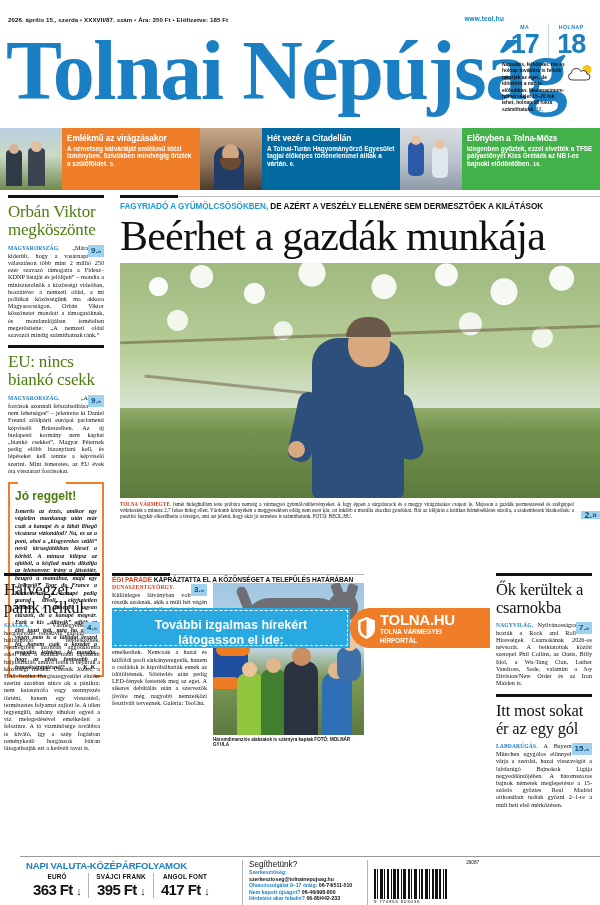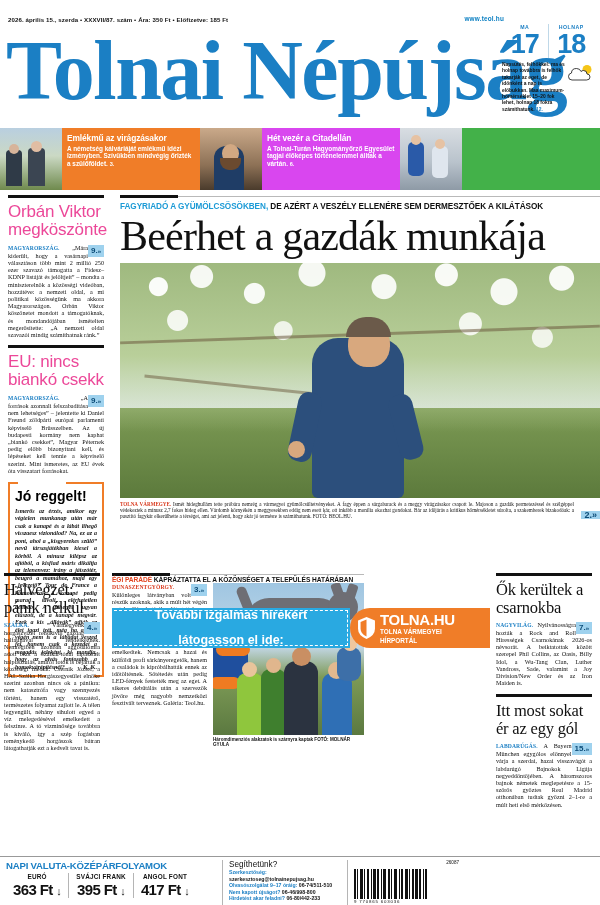--- a/index.html
+++ b/index.html
@@ -60,21 +60,21 @@
   .wx-text .pg { color:#1b7fc4; }
   .wx-icon { position:absolute; right:0; top:1px; width:26px; height:20px; }
 
   
   .teasers {
     position:absolute; left:0; top:128px; width:600px; height:62px;
     display:flex;
   }
   .teaser { position:relative; height:62px; overflow:hidden; display:flex; }
   .teaser.t1 { width:200px; background:#f07d28; }
-  .teaser.t2 { width:200px; background:#d946ef; }
+  .teaser.t2 { width:200px; background:#0369a1; }
   .teaser.t3 { width:200px; background:#43b149; }
   .teaser-photo { width:62px; height:62px; flex:none; overflow:hidden; position:relative; }
   .teaser-body { flex:1; padding:5px 5px 0 5px; color:#fff; }
   .teaser-title {
     font-size:8.4px; font-weight:bold; line-height:10px;
     margin-bottom:1.5px; letter-spacing:-.1px;
   }
   .teaser-text { font-size:6.4px; line-height:7.6px; font-weight:bold; }
   .teaser-text .pg { font-size:5.6px; }
 
@@ -85,22 +85,22 @@
   .main { position:absolute; left:0; top:195px; width:600px; height:660px; }
 
   .rule-thick { height:2.6px; background:#111; }
   .rule-top { display:flex; align-items:flex-start; }
   .rule-top .seg-dark { height:2.6px; background:#111; width:58px; }
   .rule-top .seg-light { height:.7px; background:#b9b9b9; flex:1; margin-top:1px; }
 
   
   .col-left { position:absolute; left:8px; top:0; width:96px; }
   .art-title {
-    font-family:Liberation Sans, sans-serif; font-size:17px; line-height:18.5px;
-    color:#ec4899; margin:5px 0 4px 0; letter-spacing:-.2px;
+    font-family:Liberation Serif, serif; font-size:17px; line-height:18.5px;
+    color:#4d7c0f; margin:5px 0 4px 0; letter-spacing:-.2px;
   }
   .kicker { font-size:5.6px; font-weight:bold; color:#1b7fc4; letter-spacing:.1px; }
   .kicker.red { color:#d93a1e; }
   .body-serif {
     font-family:"Liberation Serif", serif;
     font-size:6.2px; line-height:7.2px; color:#111; text-align:justify;
     hyphens:auto;
   }
   .pgnum {
     display:inline-block; background:#9fd2ee; color:#0c4c78;
@@ -114,21 +114,21 @@
     margin-top:8px; border:2.2px solid #f07d28; padding:5px 5px 4px 5px;
     position:relative;
   }
   .joreggelt::before, .joreggelt::after {
     content:""; position:absolute; background:#fff; height:3px;
   }
   .joreggelt::before { left:8px; right:36px; top:-2.5px; }
   .joreggelt::after { left:36px; right:8px; bottom:-2.5px; }
   .jr-title {
     font-family:"Liberation Sans", sans-serif; font-weight:bold;
-    font-size:14px; line-height:15px; color:#000000; margin-bottom:4px;
+    font-size:12px; line-height:15px; color:#4d7c0f; margin-bottom:4px;
     position:relative; z-index:2;
   }
   .jr-text {
     font-family:"Liberation Serif", serif; font-style:italic; font-weight:bold;
     font-size:6px; line-height:7.4px; color:#111; text-align:justify;
   }
   .jr-sign { font-weight:bold; font-style:normal; float:right; font-size:6px; }
 
   
   .col-center { position:absolute; left:120px; top:0; width:480px; }
@@ -177,37 +177,37 @@
   .mid-photo { width:192px; height:152px; position:relative; overflow:hidden; }
   .caption { font-size:4.6px; font-weight:bold; color:#111; margin-top:2px; }
 
   
   .teol-banner {
     position:absolute; left:112px; top:608px; width:378px; height:40px;
     display:flex;
   }
   .teol-left {
     width:238px; background:#29a9e1; color:#fff;
-    display:flex; flex-direction:column; align-items:center; justify-content:space-between;
+    display:flex; flex-direction:column; align-items:center; justify-content:flex-end;
     font-weight:bold; font-size:12.5px; line-height:15px; position:relative;
   }
   .teol-left::after{
     content:""; position:absolute; inset:2px; border:1.4px dashed #fff;
     border-left:none; pointer-events:none;
   }
   .teol-right {
     flex:1; background:#f07d28; color:#fff; display:flex; align-items:center;
     padding-left:8px; border-radius:20px 0 0 20px; gap:5px;
   }
   .shield { width:17px; height:22px; flex:none; }
   .teol-brand { font-weight:bold; font-size:15px; line-height:15px; letter-spacing:-.3px; }
   .teol-sub { font-size:6.4px; font-weight:bold; line-height:7.4px; margin-top:1px; }
 
   
-  .footer { position:absolute; left:0; top:856px; width:600px; height:49px; }
+  .footer { position:absolute; left:0; top:856px; width:600px; height:49px;padding-left:20px; }
   .footer-rule { height:1px; background:#999; }
   .footer-inner { display:flex; height:48px; padding-top:3px; }
   .fx { position:relative; padding:0 6px; }
   .fx + .fx { border-left:1px solid #b5b5b5; }
   .f-title {
     font-weight:bold; font-size:9.6px; color:#1b7fc4; letter-spacing:-.2px;
     margin-bottom:2px;
   }
   .cur-wrap { display:flex; }
   .cur { text-align:center; padding:0 7px; }
@@ -305,20 +305,27 @@
       </div>
     </div>
 
     <div class="teaser t3">
       <div class="teaser-photo">
         <div class="ph" style="background:linear-gradient(180deg,#d8dde2 0%,#b9c3cc 55%,#8e9aa6 100%);"></div>
         <div style="position:absolute;left:8px;top:14px;width:16px;height:34px;background:#2a5aa8;border-radius:5px;"></div>
         <div style="position:absolute;left:11px;top:7px;width:10px;height:10px;background:#e6c2a3;border-radius:50%;"></div>
         <div style="position:absolute;left:32px;top:18px;width:16px;height:32px;background:#dfe6ee;border-radius:5px;"></div>
         <div style="position:absolute;left:35px;top:11px;width:10px;height:10px;background:#e6c2a3;border-radius:50%;"></div>
+      </div>
+      <div class="teaser-body">
+        <div class="teaser-title">Előnyben a Tolna-Mözs</div>
+        <div class="teaser-text">
+          <span>Idegenben győztek, ezzel elvették a TFSE pályaelőnyét Kiss Grétáék az NB I-es bajnoki elődöntőben.</span>
+          <span class="pg">16.</span>
+        </div>
       </div>
     </div>
   </div>
 
   <div class="main">
 
     <div class="col-left">
 
       <div class="rule-thick"></div>
       <div class="art-title">Orbán Viktor megköszönte</div>

